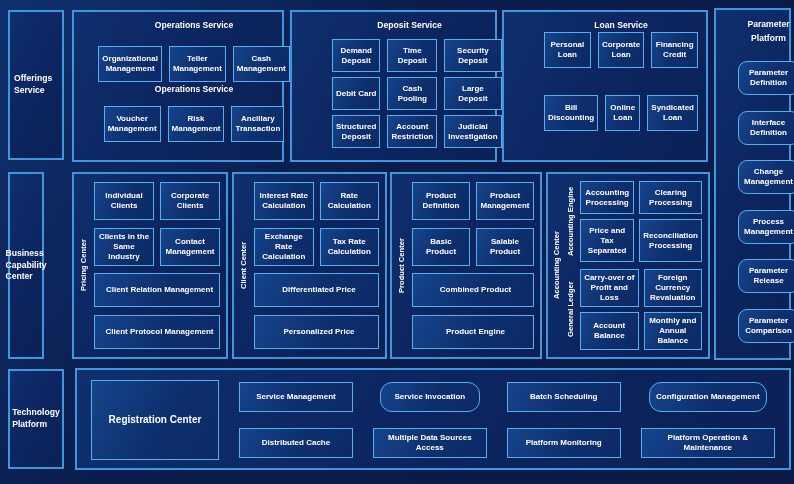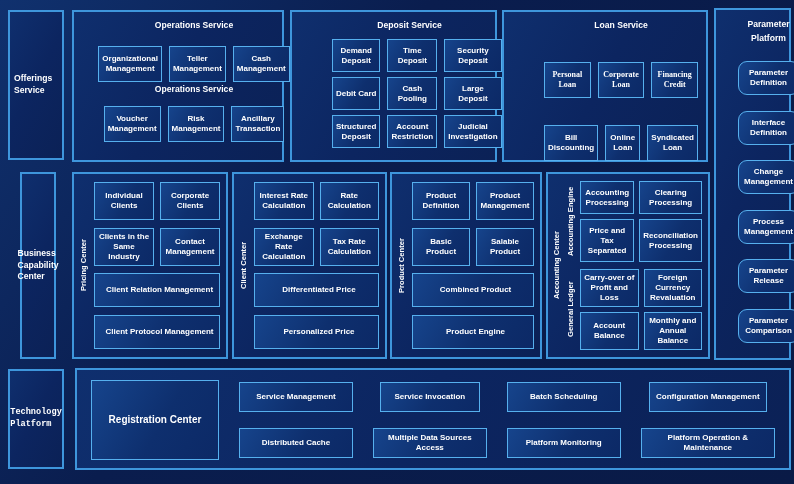--- a/index.html
+++ b/index.html
@@ -46,34 +46,34 @@
   .wide.box{height:34px;width:100%;padding-left:8px;}
   
   .acct-groups{flex:1;display:flex;flex-direction:column;justify-content:space-between;gap:7px;}
   .acct-group{display:flex;flex:1;}
   .acct-grid{flex:1;display:grid;grid-template-columns:1fr 1fr;gap:5px;margin-left:2px;}
   
   .bottom-panel{display:grid;grid-template-columns:128px 1fr 1fr 1fr 1.18fr;gap:0 20px;align-items:center;padding:10px 14px;}
   .reg.box{height:80px;font-size:10px;}
   .bcol{display:flex;flex-direction:column;gap:16px;}
   .bcol .box{height:30px;}
-  .bcol .narrow{width:88%;align-self:center;}
+  .bcol .narrow{width:88%;align-self:center;border-radius:12px;}
 </style>
 </head>
 <body>
 
 <div class="page">
 
   <div class="panel rail" style="left:8px;top:10px;width:56px;height:150px;">
     <span>Offerings Service</span>
   </div>
-  <div class="panel rail" style="left:20px;top:172px;width:36px;height:187px;">
+  <div class="panel rail" style="left:8px;top:172px;width:36px;height:187px;">
     <span>Business Capability Center</span>
   </div>
-  <div class="panel rail" style="left:8px;top:369px;width:56px;height:100px;font-family:Liberation Mono, monospace;">
+  <div class="panel rail" style="left:8px;top:369px;width:56px;height:100px;">
     <span>Technology Platform</span>
   </div>
 
   <div class="panel col" style="left:72px;top:10px;width:212px;height:152px;">
     <div class="panel-title" style="margin-top:8px;">Operations Service</div>
     <div class="row3" style="margin-top:16px;">
       <div class="box">Organizational Management</div>
       <div class="box">Teller Management</div>
       <div class="box">Cash Management</div>
     </div>
@@ -95,21 +95,21 @@
       <div class="box">Cash Pooling</div>
       <div class="box">Large Deposit</div>
       <div class="box">Structured Deposit</div>
       <div class="box">Account Restriction</div>
       <div class="box">Judicial Investigation</div>
     </div>
   </div>
 
   <div class="panel col" style="left:502px;top:10px;width:206px;height:152px;">
     <div class="panel-title" style="margin-top:8px;">Loan Service</div>
-    <div class="row3" style="margin-top:32px;font-family:Liberation Serif, serif;">
+    <div class="row3" style="margin-top:2px;">
       <div class="box">Personal Loan</div>
       <div class="box">Corporate Loan</div>
       <div class="box">Financing Credit</div>
     </div>
     <div class="row3" style="margin-top:27px;">
       <div class="box">Bill Discounting</div>
       <div class="box">Online Loan</div>
       <div class="box">Syndicated Loan</div>
     </div>
   </div>

